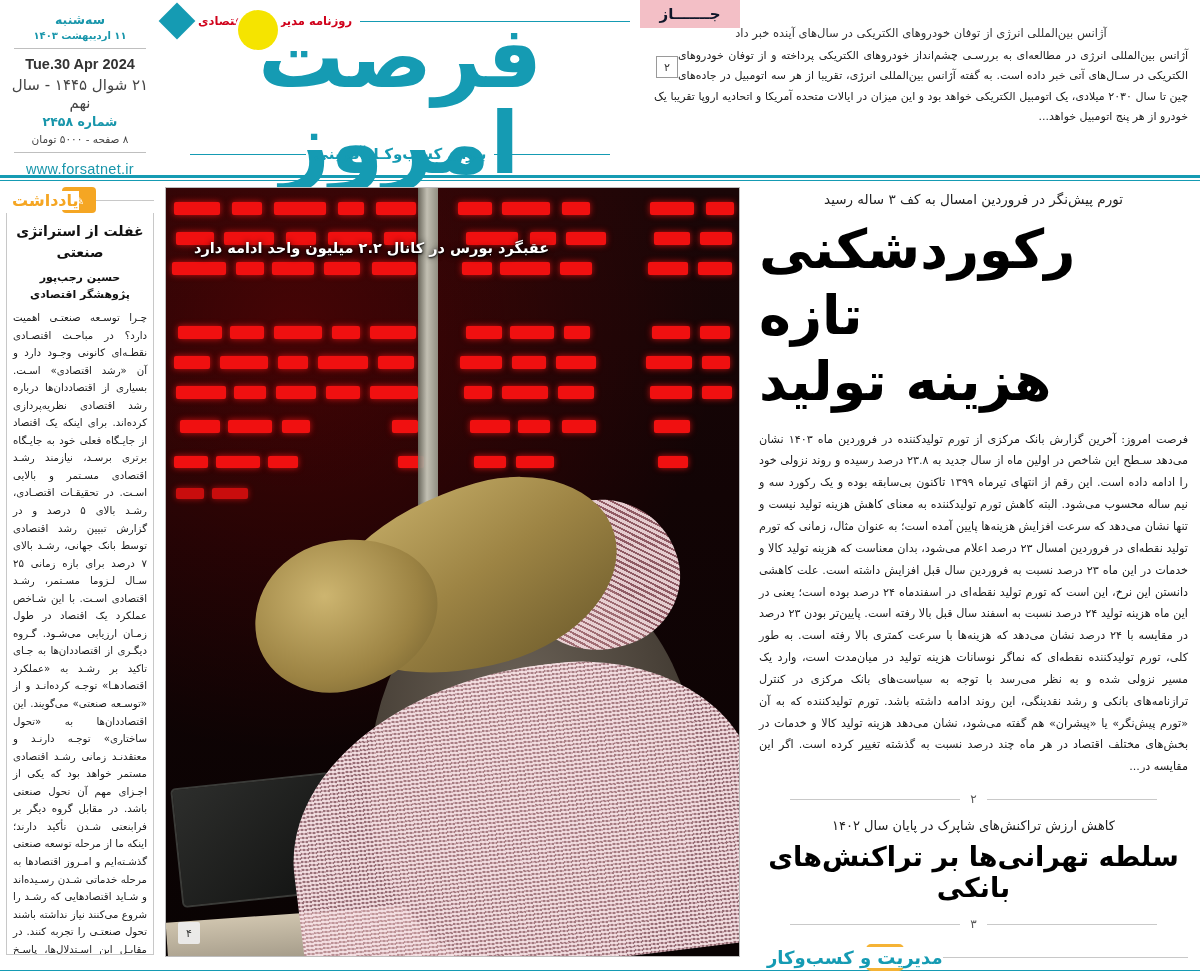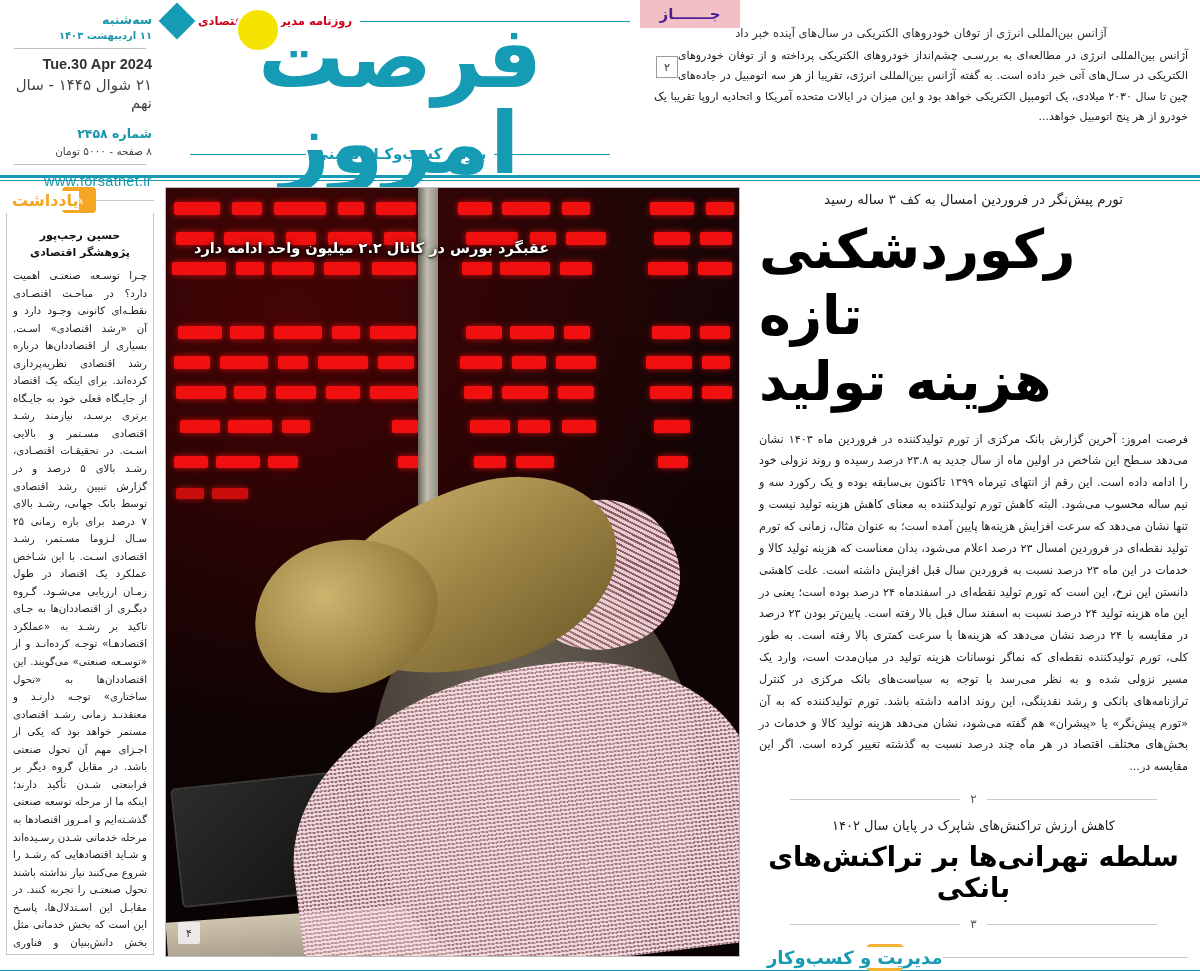--- a/index.html
+++ b/index.html
@@ -10,28 +10,28 @@
     overflow: hidden;
   }
   .page { position: relative; width: 1200px; height: 971px; background:#fff; }
 
   
   .masthead { position: relative; height: 175px; width: 1200px; display: flex; flex-direction: row-reverse; }
 
   
   .mh-right {
     width: 160px; padding: 6px 8px 10px 8px;
-    text-align: right; position: relative;
+    text-align: center; position: relative;
   }
   .mh-weekday { color:#1896ab; font-size: 12.5px; font-weight: bold; letter-spacing:.2px; margin-top:6px; }
   .mh-date-fa { color:#1896ab; font-size: 10px; font-weight: bold; margin-top:3px; }
   .mh-rule { height:1px; background:#bfbfbf; margin:7px 6px; }
   .mh-date-en { color:#333; font-size:14.5px; font-weight:bold; margin-top:2px; font-family:"Liberation Sans", sans-serif; }
   .mh-hijri { color:#444; font-size:15px; margin-top:4px; }
-  .mh-issue { color:#1896ab; font-size:12.5px; font-weight:bold; margin-top:14px; }
+  .mh-issue { color:#1896ab; font-size:12.5px; font-weight:bold; margin-top:2px; }
   .mh-pages { color:#444; font-size:10.5px; margin-top:4px; }
   .mh-site { color:#1896ab; font-size:14.5px; margin-top:8px; font-family:"Liberation Sans", sans-serif; letter-spacing:.3px; }
 
   
   .mh-center { flex: 0 0 480px; position: relative; }
   .mh-kicker-row {
     position:absolute; top:8px; right:10px; left:0;
     display:flex; flex-direction:row-reverse; align-items:center; gap:8px;
   }
   .mh-diamond {
@@ -54,21 +54,21 @@
     position:absolute; bottom:12px; left:30px; right:30px;
     display:flex; flex-direction:row-reverse; align-items:center; gap:8px;
   }
   .logo-slogan { color:#159bb3; font-size:15px; font-weight:bold; white-space:nowrap; letter-spacing:1px;}
   .slogan-line { flex:1; height:1px; background:#159bb3; }
 
   
   .mh-left { flex:1; padding: 26px 12px 6px 14px; position:relative; }
   .corner-mark {
     position:absolute; top:0; left:0; width:100px; height:28px;
-    background:#f3bfc6; color:#4c1d95; font-size:15px; font-weight:bold;
+    background:#f3bfc6; color:#0f172a; font-size:15px; font-weight:bold;
     display:flex; align-items:center; justify-content:center; letter-spacing:2px;
   }
   .teaser-kicker { font-size:11.5px; color:#333; text-align:center; margin-bottom:6px; }
   .teaser-title { font-size:25px; font-weight:bold; color:#111; text-align:center; margin-bottom:8px; }
   .teaser-body { font-size:11px; color:#222; line-height:1.85; text-align:justify; }
   .teaser-pagenum {
     float:left; width:22px; height:22px; border:1px solid #9a9a9a; color:#333;
     font-size:11px; display:flex; align-items:center; justify-content:center;
     margin:10px 0 0 2px; background:#fff;
   }
@@ -385,20 +385,24 @@
       </div>
     </div>
 
     <div class="sidebar">
       <div class="sb-head">
         <div class="sb-title">یادداشت</div>
         <div class="sb-head-line"></div>
         <div class="sb-badge">✎</div>
       </div>
       <div class="sb-box">
+        <div class="sb-arttitle">
+          <div>غفلت از استراتژی</div>
+          <div>صنعتی</div>
+        </div>
         <div class="sb-author">
           <div>حسین رجب‌پور</div>
           <div>پژوهشگر اقتصادی</div>
         </div>
         <div class="sb-text">چـرا توسـعه صنعتـی اهمیت دارد؟ در مباحـث اقتصـادی نقطـه‌ای کانونی وجـود دارد و آن «رشد اقتصادی» اسـت. بسیاری از اقتصاددان‌ها درباره رشد اقتصادی نظریه‌پردازی کرده‌اند. برای اینکه یک اقتصاد از جایـگاه فعلی خود به جایـگاه برتری برسـد، نیازمند رشـد اقتصادی مسـتمر و بالایی اسـت. در تحقیقـات اقتصـادی، رشـد بالای ۵ درصد و در گزارش تبیین رشد اقتصادی توسط بانک جهانی، رشـد بالای ۷ درصد برای بازه زمانی ۲۵ سـال لـزوما مسـتمر، رشـد اقتصادی اسـت. با این شـاخص عملکرد یک اقتصاد در طول زمـان ارزیابی می‌شـود. گـروه دیگـری از اقتصاددان‌ها به جـای تاکید بر رشـد به «عملکرد اقتصادهـا» توجـه کرده‌انـد و از «توسـعه صنعتی» می‌گویند. این اقتصاددان‌ها به «تحول ساختاری» توجـه دارنـد و معتقدنـد زمانی رشـد اقتصادی مستمر خواهد بود که یکی از اجـزای مهم آن تحول صنعتی باشد. در مقابل گروه دیگر بر فرابنعتی شـدن تأکید دارند؛ اینکه ما از مرحله توسعه صنعتی گذشـته‌ایم و امـروز اقتصادها به مرحله خدماتی شـدن رسـیده‌اند و شـاید اقتصادهایی که رشـد را شروع می‌کنند نیاز نداشته باشند تحول صنعتـی را تجربه کنند. در مقابـل این اسـتدلال‌ها، پاسـخ این است که بخش خدماتی مثل بخش دانش‌بنیان و فناوری اطلاعات اگر بخواهد رشـد کند، نیاز به پیوند با بخش صنعت دارد.</div>
 
       </div>
     </div>
 
   </div>

